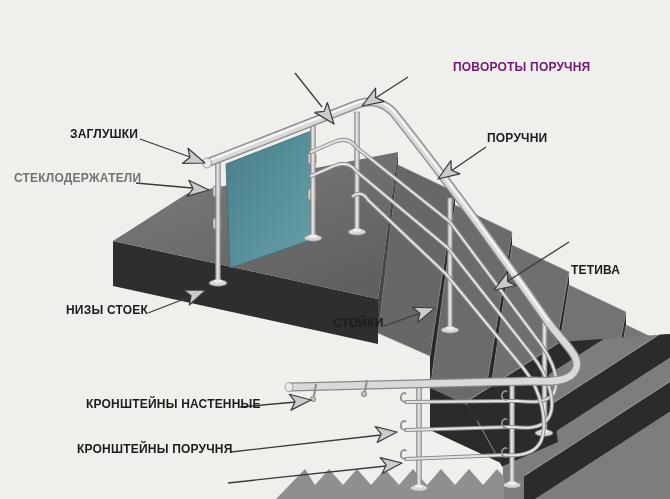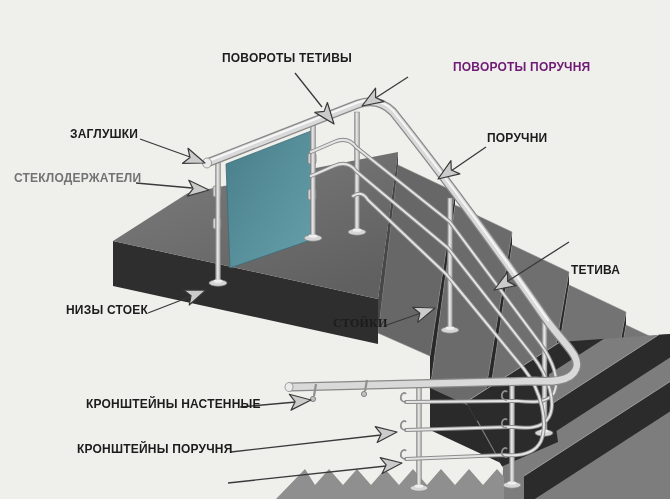--- a/index.html
+++ b/index.html
@@ -193,24 +193,23 @@
         <polygon points="0,0 -21,-8 -16,0 -21,8" fill="#cbcbcb" stroke="#3a3a3a" stroke-width="1.2" stroke-linejoin="round" transform="translate(435,308) rotate(-19)"></polygon>
         <line x1="240" y1="407" x2="296" y2="402" stroke="#3a3a3a" stroke-width="1.3"></line>
         <polygon points="0,0 -21,-8 -16,0 -21,8" fill="#cbcbcb" stroke="#3a3a3a" stroke-width="1.2" stroke-linejoin="round" transform="translate(311,400) rotate(-6)"></polygon>
         <line x1="231" y1="452" x2="381" y2="435" stroke="#3a3a3a" stroke-width="1.3"></line>
         <polygon points="0,0 -21,-8 -16,0 -21,8" fill="#cbcbcb" stroke="#3a3a3a" stroke-width="1.2" stroke-linejoin="round" transform="translate(397,432) rotate(-7)"></polygon>
         <line x1="228" y1="483" x2="386" y2="466" stroke="#3a3a3a" stroke-width="1.3"></line>
         <polygon points="0,0 -21,-8 -16,0 -21,8" fill="#cbcbcb" stroke="#3a3a3a" stroke-width="1.2" stroke-linejoin="round" transform="translate(402,463) rotate(-7)"></polygon>
       </g>
 </svg>
 
-<div class="lbl" style="left: 222px; top: 51px; color: rgb(28, 28, 28);">ПОВОРОТЫ ТЕТИВЫ</div>
 <div class="lbl" style="left: 410px; top: 60px; color: #701a75; padding-left: 43px;">ПОВОРОТЫ ПОРУЧНЯ</div>
 <div class="lbl" style="left: 70px; top: 127px; color: rgb(28, 28, 28);">ЗАГЛУШКИ</div>
 <div class="lbl" style="left: 14px; top: 171px; color: #737373;">СТЕКЛОДЕРЖАТЕЛИ</div>
 <div class="lbl" style="left: 487px; top: 131px; color: rgb(28, 28, 28);">ПОРУЧНИ</div>
 <div class="lbl" style="left: 571px; top: 227px; color: rgb(28, 28, 28); margin-top: 36px;">ТЕТИВА</div>
 <div class="lbl" style="left: 66px; top: 303px; color: rgb(28, 28, 28);">НИЗЫ СТОЕК</div>
-<div class="lbl" style="left: 333px; top: 316px; color: rgb(28, 28, 28); font-family: Liberation Serif, serif;">СТОЙКИ</div>
+<div class="lbl" style="left: 333px; top: 316px; color: rgb(28, 28, 28);">СТОЙКИ</div>
 <div class="lbl" style="left: 76px; top: 397px; color: rgb(28, 28, 28); padding-left: 10px;">КРОНШТЕЙНЫ НАСТЕННЫЕ</div>
 <div class="lbl" style="left: 77px; top: 442px; color: rgb(28, 28, 28);">КРОНШТЕЙНЫ ПОРУЧНЯ</div>
 
 </div>
 
 </body></html>

